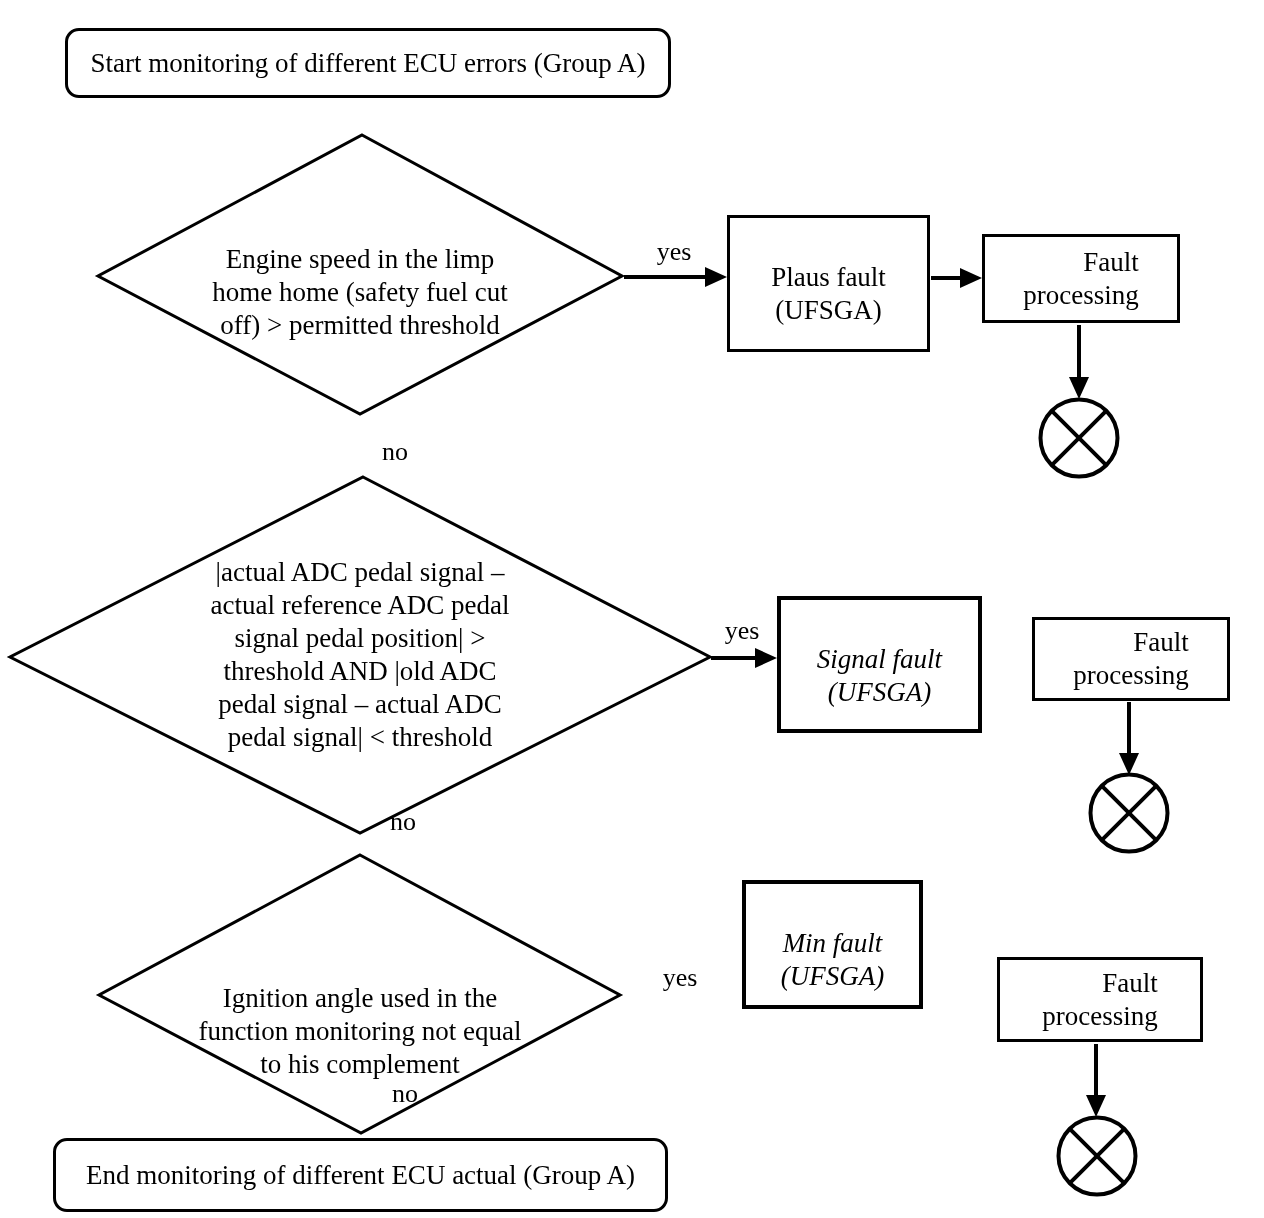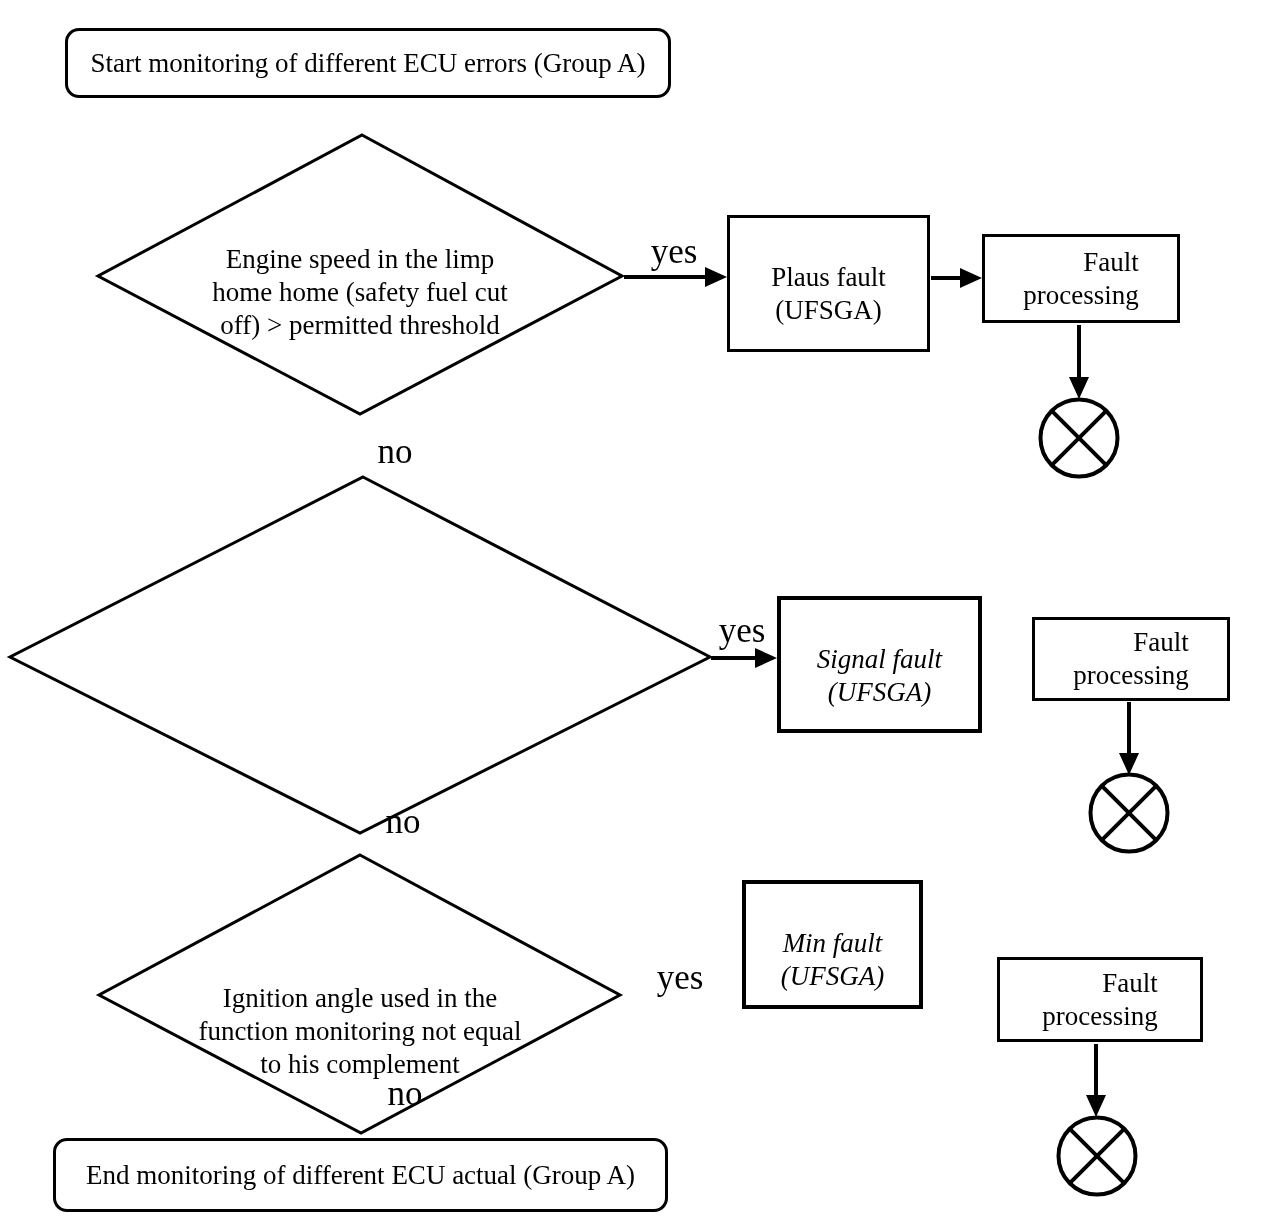--- a/index.html
+++ b/index.html
@@ -55,21 +55,21 @@
   .freetext {
     position: absolute;
     font-size: 27px;
     line-height: 33px;
     text-align: center;
     white-space: pre-line;
   }
   .edgelabel {
     position: absolute;
     width: 56px;
-    font-size: 35px;
+    font-size: 26px;
     line-height: 32px;
     text-align: center;
   }
 </style>
 </head>
 <body>
 
 <div class="canvas">
 
   <svg class="layer" viewBox="0 0 1264 1218" xmlns="http://www.w3.org/2000/svg">
@@ -125,20 +125,26 @@
     <span>Start monitoring of different ECU errors (Group A)</span>
   </div>
 
   <div class="node terminator" style="left:53px; top:1138px; width:615px; height:74px;">
     <span>End monitoring of different ECU actual (Group A)</span>
   </div>
 
   <div class="freetext" style="left:160px; top:219px; width:400px;margin-top:24px;">Engine speed in the limp
 home home (safety fuel cut
 off) &gt; permitted threshold</div>
+  <div class="freetext" style="left:110px; top:556px; width:500px;">|actual ADC pedal signal –
+actual reference ADC pedal
+signal pedal position| &gt;
+threshold AND |old ADC
+pedal signal – actual ADC
+pedal signal| &lt; threshold</div>
   <div class="freetext" style="left:140px; top:966px; width:440px;margin-top:16px;">Ignition angle used in the
 function monitoring not equal
 to his complement</div>
 
   <div class="node fault" style="left:727px; top:215px; width:203px; height:137px;">
     <span>Plaus fault
 (UFSGA)</span>
   </div>
   <div class="node fault thick" style="left:777px; top:596px; width:205px; height:137px;">
     <span>Signal fault

